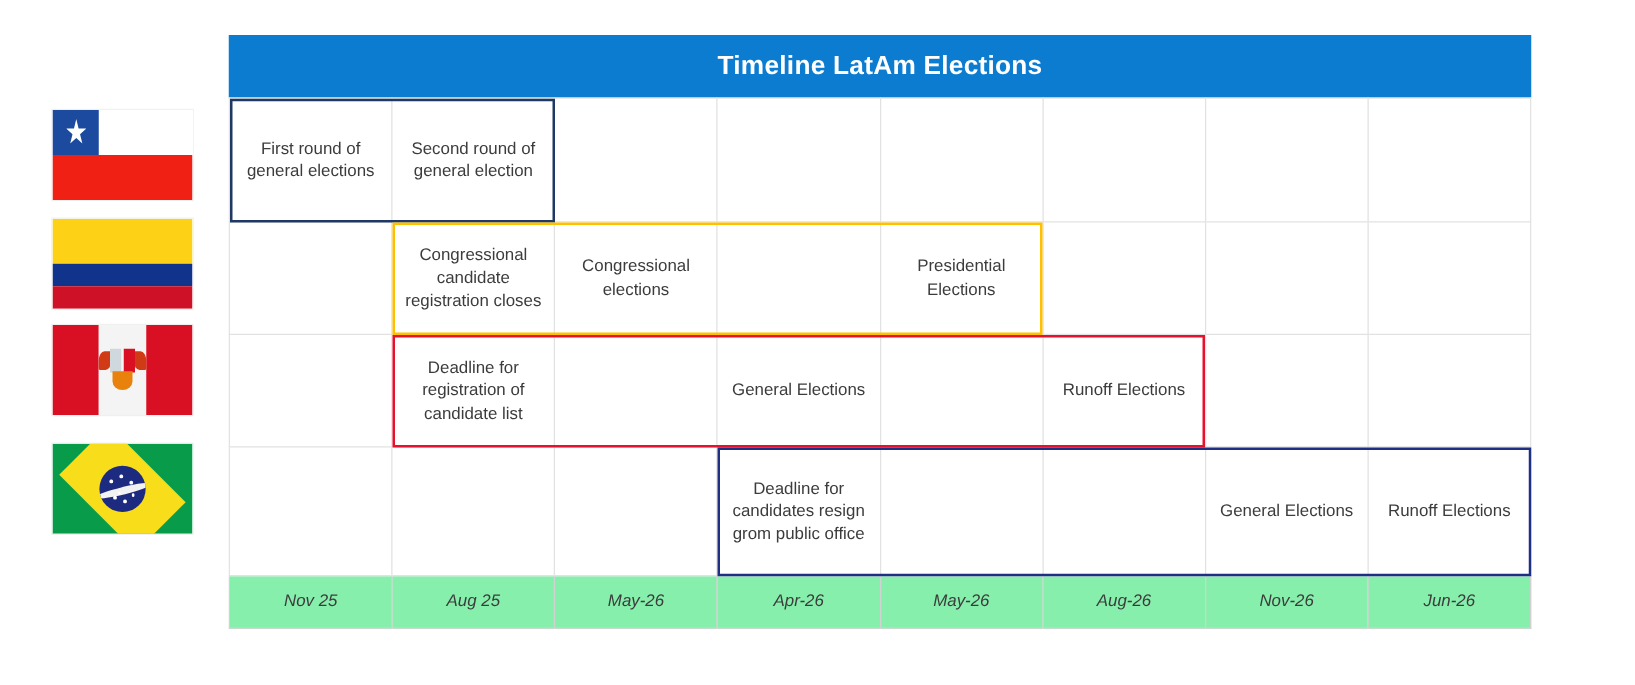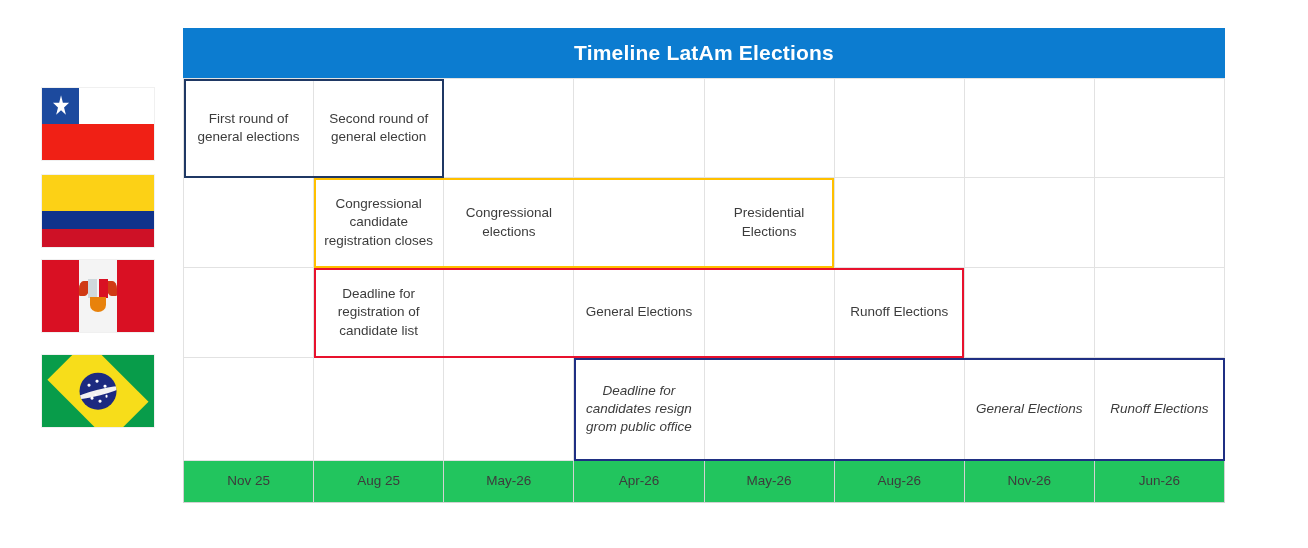--- a/index.html
+++ b/index.html
@@ -137,27 +137,28 @@
     color: #3c3c3c;
     padding: 2px 4px;
     line-height: 1.35;
     word-wrap: break-word;
     overflow-wrap: anywhere;
     background: #ffffff;
   }
   table.tl tr.r0 td { height: 94px; }
   table.tl tr.r1 td { height: 85px; }
   table.tl tr.r2 td { height: 85px; margin-top: 12px; }
-  table.tl tr.r3 td { height: 98px; font-style: italic; }
+  table.tl tr.r3 td { height: 98px; }
   table.tl tr.months td {
     height: 37px;
-    background: #22c55e;
+    background: #86efac;
     border-color: #d2d2d2;
     color: #3c3c3c;
     font-size: 13.5px;
+    font-style: italic;
   }
   table.tl td.empty { color: transparent; }
 
   
   .hl {
     position: absolute;
     box-sizing: border-box;
     pointer-events: none;
   }
 </style>

